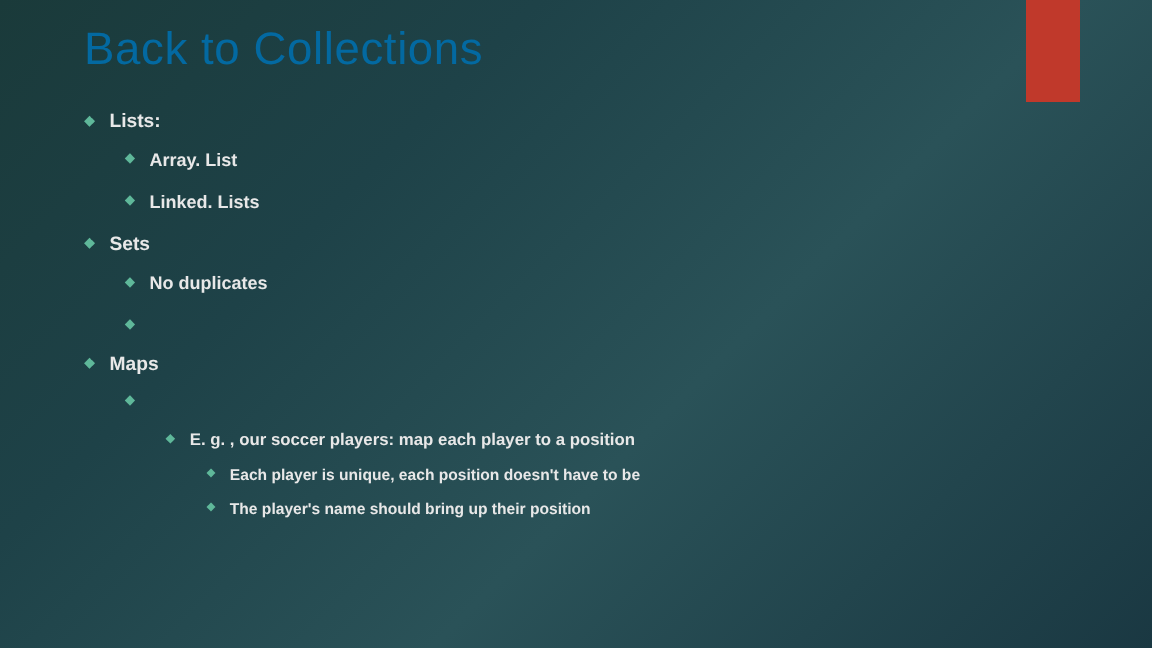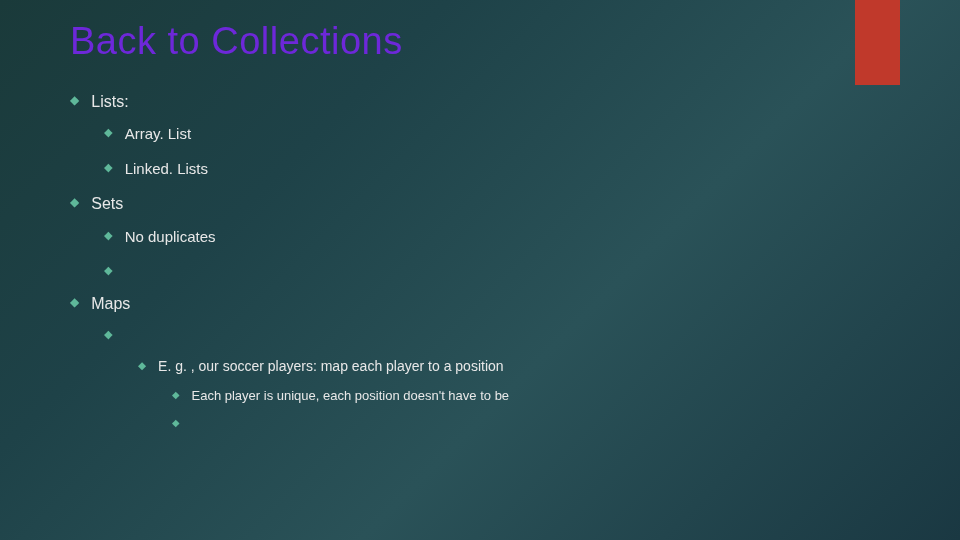--- a/index.html
+++ b/index.html
@@ -19,40 +19,40 @@
     width: 45px;
     height: 85px;
     background: #c0392b;
   }
   .slide {
     padding: 20px 70px 20px 70px;
   }
   .title {
     font-size: 38px;
     font-weight: 400;
-    color: #6d28d9;
+    color: #0369a1;
     margin-bottom: 28px;
     letter-spacing: 0.5px;
   }
   ul { list-style: none; }
   .level1 > li { margin-bottom: 6px; }
   .level1 > li > .item-line { display: flex; align-items: flex-start; font-size: 16px; margin-bottom: 10px; }
   .level2 { margin-left: 34px; margin-top: 8px; }
   .level2 > li > .item-line { display: flex; align-items: flex-start; font-size: 15px; margin-bottom: 14px; }
   .level3 { margin-left: 34px; margin-top: 6px; }
   .level3 > li > .item-line { display: flex; align-items: flex-start; font-size: 14px; margin-bottom: 10px; }
   .level4 { margin-left: 34px; margin-top: 6px; }
   .level4 > li > .item-line { display: flex; align-items: flex-start; font-size: 13px; margin-bottom: 10px; }
   .bullet {
     color: #5fb89a;
     margin-right: 12px;
     font-size: 0.75em;
     line-height: 1.6;
   }
-  .text { line-height: 1.4; }
+  .text { line-height: 1.4; font-weight: bold; }
 </style>
 </head>
 <body>
 
 <div class="accent-bar"></div>
 
 <div class="slide">
   <h1 class="title">Back to Collections</h1>
 
   <ul class="level1">
@@ -117,20 +117,21 @@
               <ul class="level4">
                 <li>
                   <div class="item-line">
                     <span class="bullet">◆</span>
                     <span class="text">Each player is unique, each position doesn't have to be</span>
                   </div>
                 </li>
                 <li>
                   <div class="item-line">
                     <span class="bullet">◆</span>
+                    <span class="text">The player's name should bring up their position</span>
                   </div>
                 </li>
               </ul>
             </li>
           </ul>
         </li>
       </ul>
     </li>
 
   </ul>

